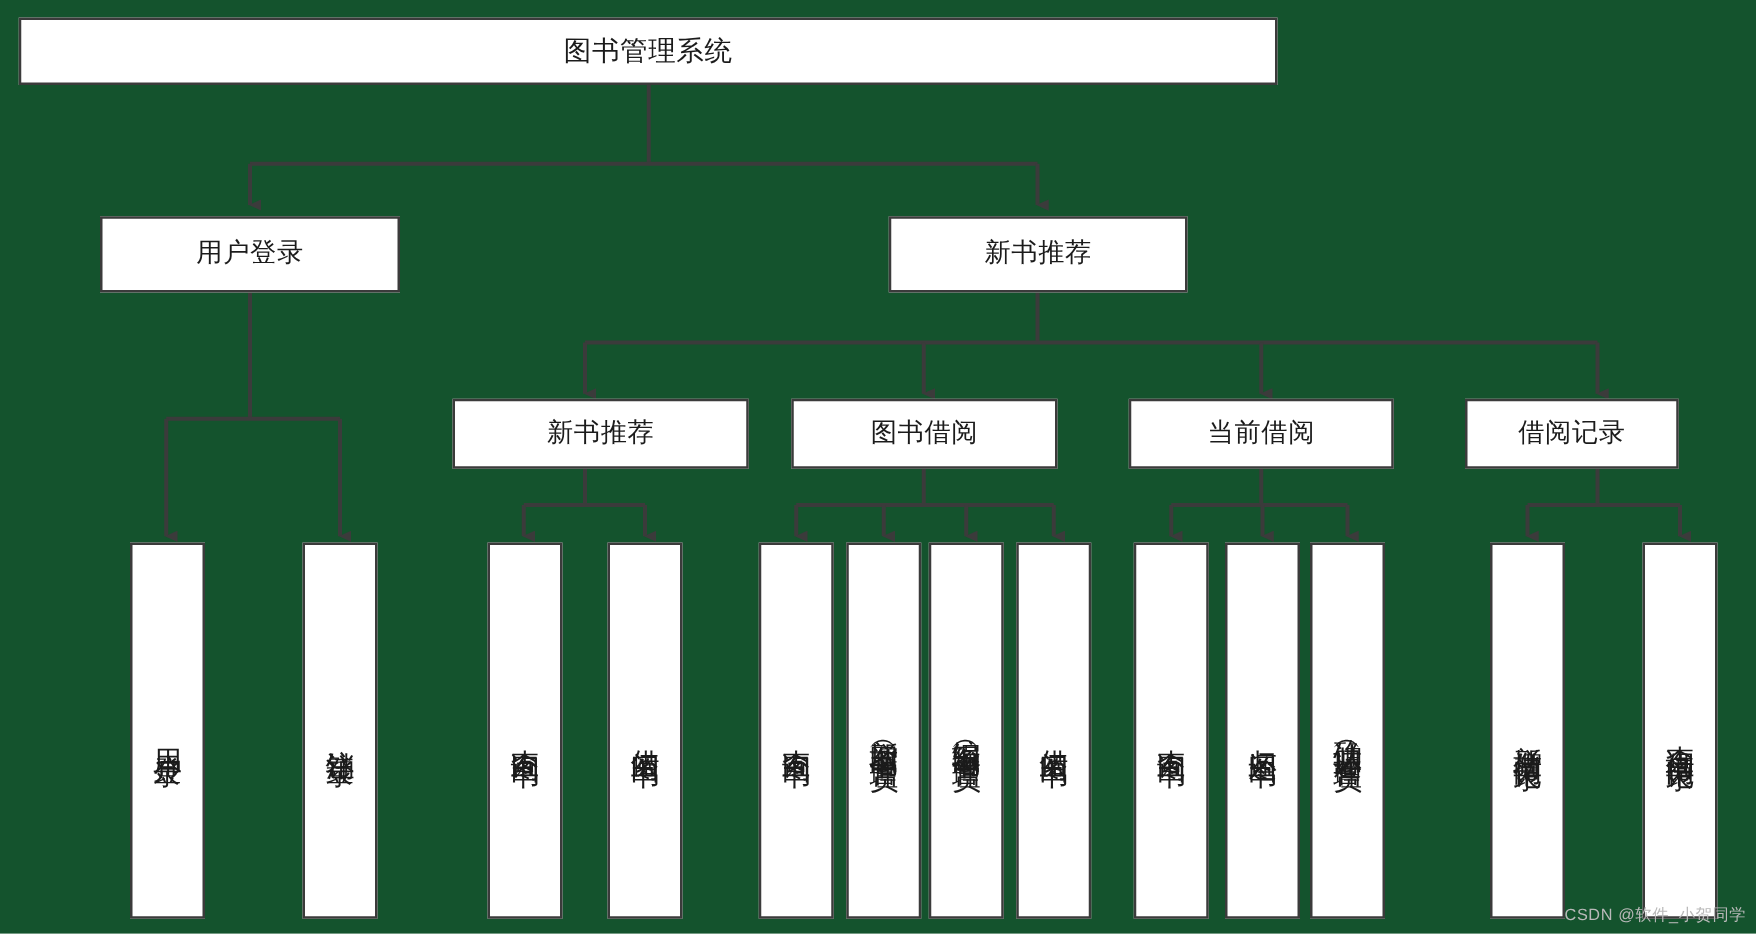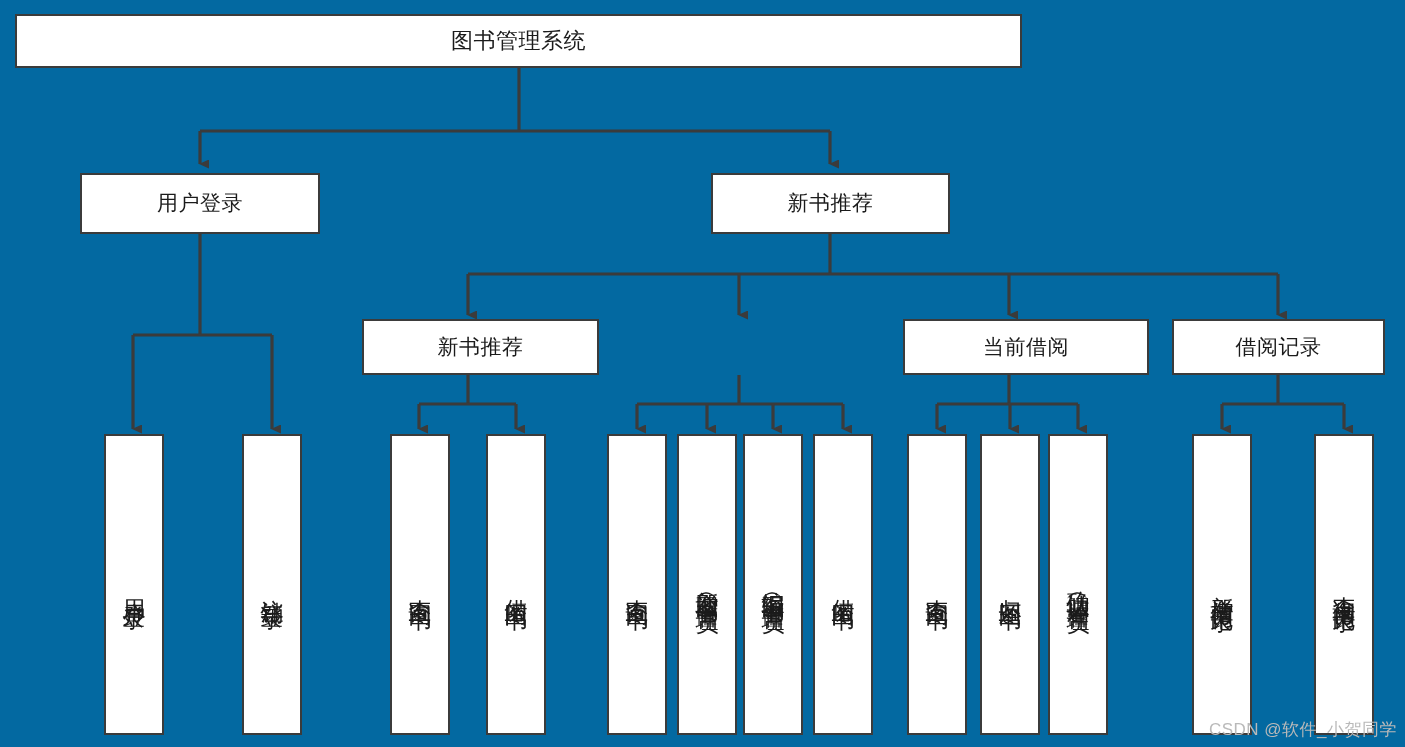--- a/index.html
+++ b/index.html
@@ -7,21 +7,21 @@
     padding: 0;
     background: #ffffff;
   }
   body {
     font-family: "Liberation Sans", "DejaVu Sans", sans-serif;
   }
   #canvas {
     position: relative;
     width: 1405px;
     height: 747px;
-    background: #0369a1;
+    background: #14532d;
     overflow: hidden;
   }
   svg.wires {
     position: absolute;
     left: 0;
     top: 0;
     width: 1405px;
     height: 747px;
     pointer-events: none;
   }
@@ -60,21 +60,21 @@
     text-orientation: upright;
     font-size: 23px;
     line-height: 1.0;
     letter-spacing: 3px;
     white-space: nowrap;
   }
   .watermark {
     position: absolute;
     right: 8px;
     bottom: 6px;
-    font-size: 17px;
+    font-size: 13px;
     color: #b9b9b9;
     white-space: nowrap;
     letter-spacing: 0.5px;
   }
 </style>
 </head>
 <body>
 
 <div id="canvas">
 
@@ -135,24 +135,27 @@
   <div class="node h" style="left:80px; top:173px; width:240px; height:61px;">
     <span class="label">用户登录</span>
   </div>
   <div class="node h" style="left:711px; top:173px; width:239px; height:61px;">
     <span class="label">新书推荐</span>
   </div>
 
   <div class="node h" style="left:362px; top:319px; width:237px; height:56px;">
     <span class="label">新书推荐</span>
   </div>
-  <div class="node h" style="left:903px; top:319px; width:246px; height:56px;">
+  <div class="node h" style="left:633px; top:319px; width:213px; height:56px;">
+    <span class="label">图书借阅</span>
+  </div>
+  <div class="node h" style="left:903px; top:319px; width:212px; height:56px;">
     <span class="label">当前借阅</span>
   </div>
-  <div class="node h" style="left:1172px; top:319px; width:213px; height:56px;">
+  <div class="node h" style="left:1172px; top:319px; width:171px; height:56px;">
     <span class="label">借阅记录</span>
   </div>
 
   <div class="node v" style="left:104px; top:434px; width:60px; height:301px;">
     <span class="label">用户登录</span>
   </div>
   <div class="node v" style="left:242px; top:434px; width:60px; height:301px;">
     <span class="label">注销登录</span>
   </div>
 

